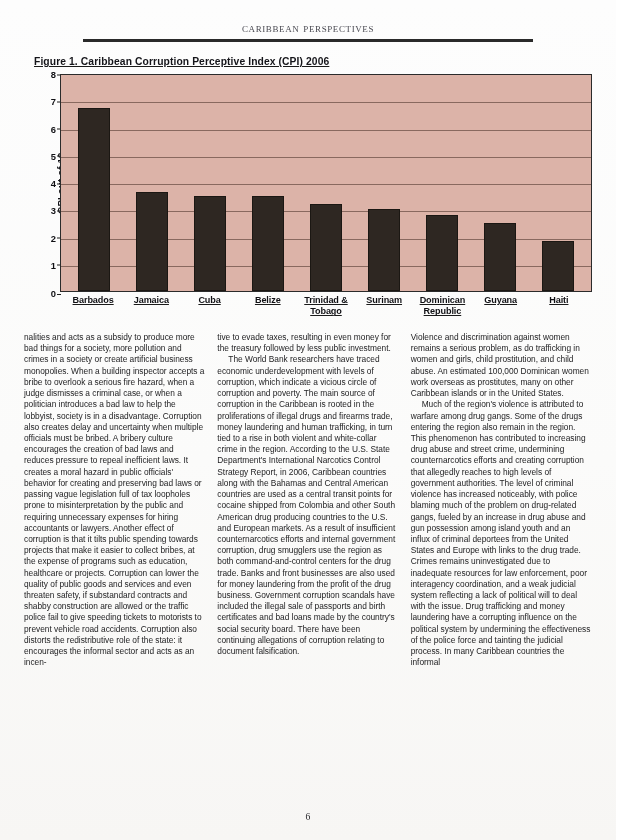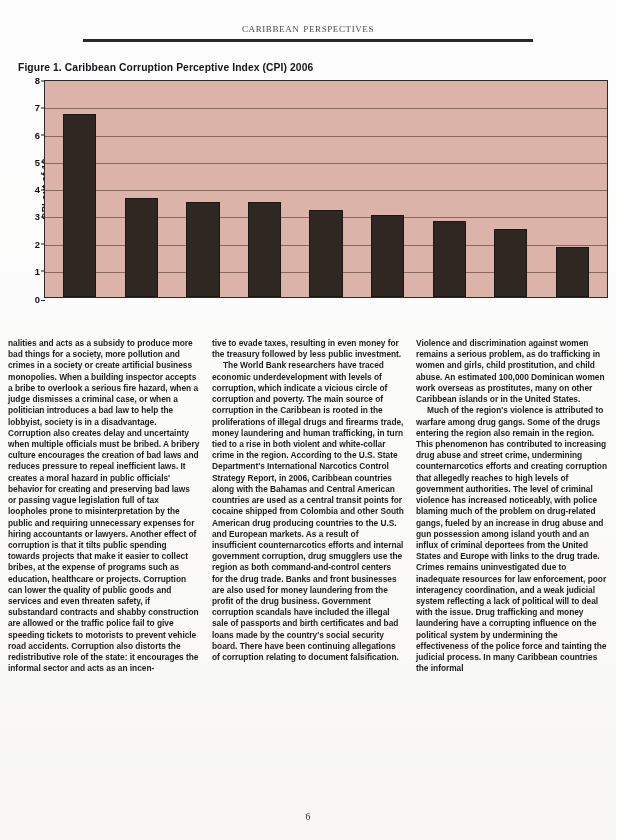--- a/index.html
+++ b/index.html
@@ -14,21 +14,21 @@
     color: #1a1a1a;
     position: relative;
     overflow: hidden;
   }
   .page {
     width: 616px;
     height: 840px;
     position: relative;
     background: linear-gradient(180deg,#fdfdfd 0%, #fbfbfa 55%, #f7f6f4 100%);
     box-sizing: border-box;
-    padding: 0 8px;
+    padding: 0 24px;
   }
 
   
   .running-head {
     padding-top: 18px;
     text-align: center;
   }
   .running-head .rh-text {
     font-size: 13.5px;
     letter-spacing: 0.6px;
@@ -41,21 +41,22 @@
   .running-head .rh-text::first-letter { font-size: 13.5px; }
   .rh-rule {
     margin: 3px auto 0 auto;
     width: 450px;
     height: 3px;
     background: #2a2a2a;
   }
 
   
   .figure-block {
-    margin-top: 20px;
+    margin-top: 14px;
+    text-decoration: underline;
   }
   .figure-caption {
     font-size: 10.3px;
     font-weight: bold;
     color: #15151a;
     margin: 0 0 7px 10px;
     letter-spacing: 0.1px;
   }
   .chart-wrap {
     position: relative;
@@ -181,21 +182,20 @@
     height: 1px;
     background: #1d1d1d;
   }
 
   
   .columns {
     margin-top: 10px;
     display: flex;
     gap: 12px;
     height: 462px;
-    font-weight: bold;
   }
   .col {
     flex: 1 1 0;
     font-size: 8.35px;
     line-height: 11.22px;
     color: #1d1d1f;
     text-align: left;
     font-family: "Liberation Sans", sans-serif;
     letter-spacing: -0.02px;
   }
@@ -283,20 +283,31 @@
                 </div>
                 <div class="bar-slot">
                   <div class="bar" style="height: 50.4125px; background: rgb(46, 39, 34);"></div>
                 </div>
               </div>
           </div>
         </div>
         <div class="xzero-cell">
           <div class="xzero" id="xzero">0</div>
         </div>
+        <div class="xaxis-cell" id="xaxis">
+            <div class="xlabel">Barbados</div>
+            <div class="xlabel">Jamaica</div>
+            <div class="xlabel">Cuba</div>
+            <div class="xlabel">Belize</div>
+            <div class="xlabel">Trinidad &amp; Tobago</div>
+            <div class="xlabel">Surinam</div>
+            <div class="xlabel">Dominican Republic</div>
+            <div class="xlabel">Guyana</div>
+            <div class="xlabel">Haiti</div>
+          </div>
       </div>
     </div>
   </div>
 
   <div class="columns">
     <div class="col" id="col1">
         <p>nalities and acts as a subsidy to produce more bad things for a society, more pollution and crimes in a society or create artificial business monopolies. When a building inspector accepts a bribe to overlook a serious fire hazard, when a judge dismisses a criminal case, or when a politician introduces a bad  law to help the lobbyist, society is in a disadvantage. Corruption also creates delay and uncertainty when multiple officials must be bribed. A bribery culture encourages the creation of bad laws and reduces pressure to repeal inefficient laws. It creates a moral hazard in public officials' behavior for creating and preserving bad laws or passing vague legislation full of tax loopholes prone to misinterpretation by the public and requiring unnecessary expenses for hiring accountants or lawyers. Another effect of corruption is that it tilts public spending towards projects that make it easier to collect bribes, at the expense of programs such as education, healthcare or projects. Corruption can lower the quality of public goods and services and even threaten safety, if substandard contracts and shabby construction are allowed or the traffic police fail to give speeding tickets to motorists to prevent vehicle road accidents. Corruption also distorts the redistributive role of the state: it encourages the informal sector and acts as an incen-</p>
       </div>
     <div class="col" id="col2">
         <p>tive to evade taxes, resulting in even money for the treasury followed by less public investment.</p>

